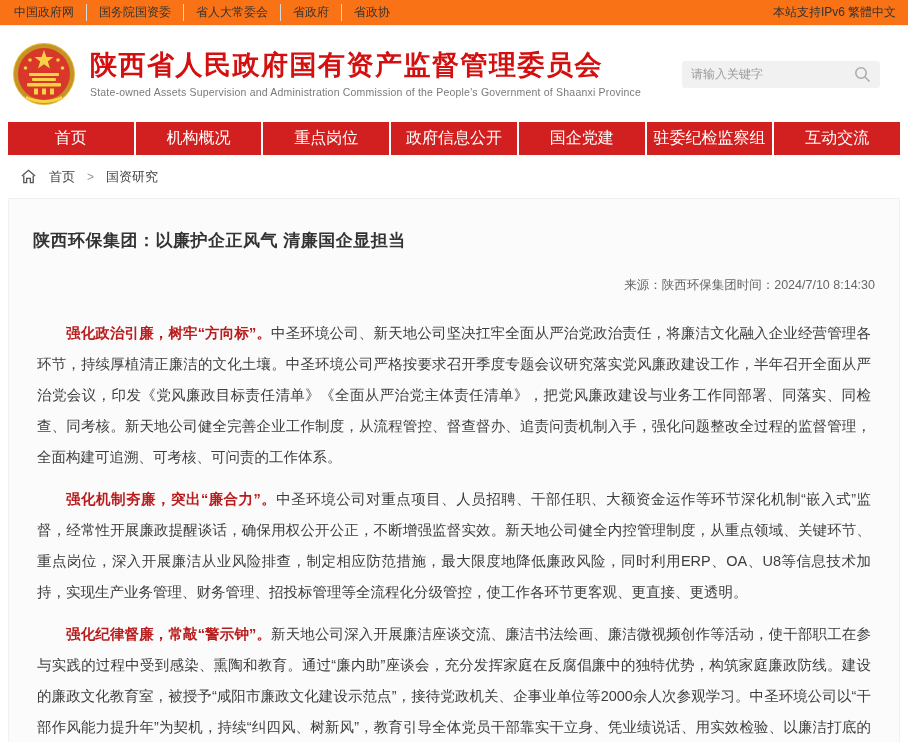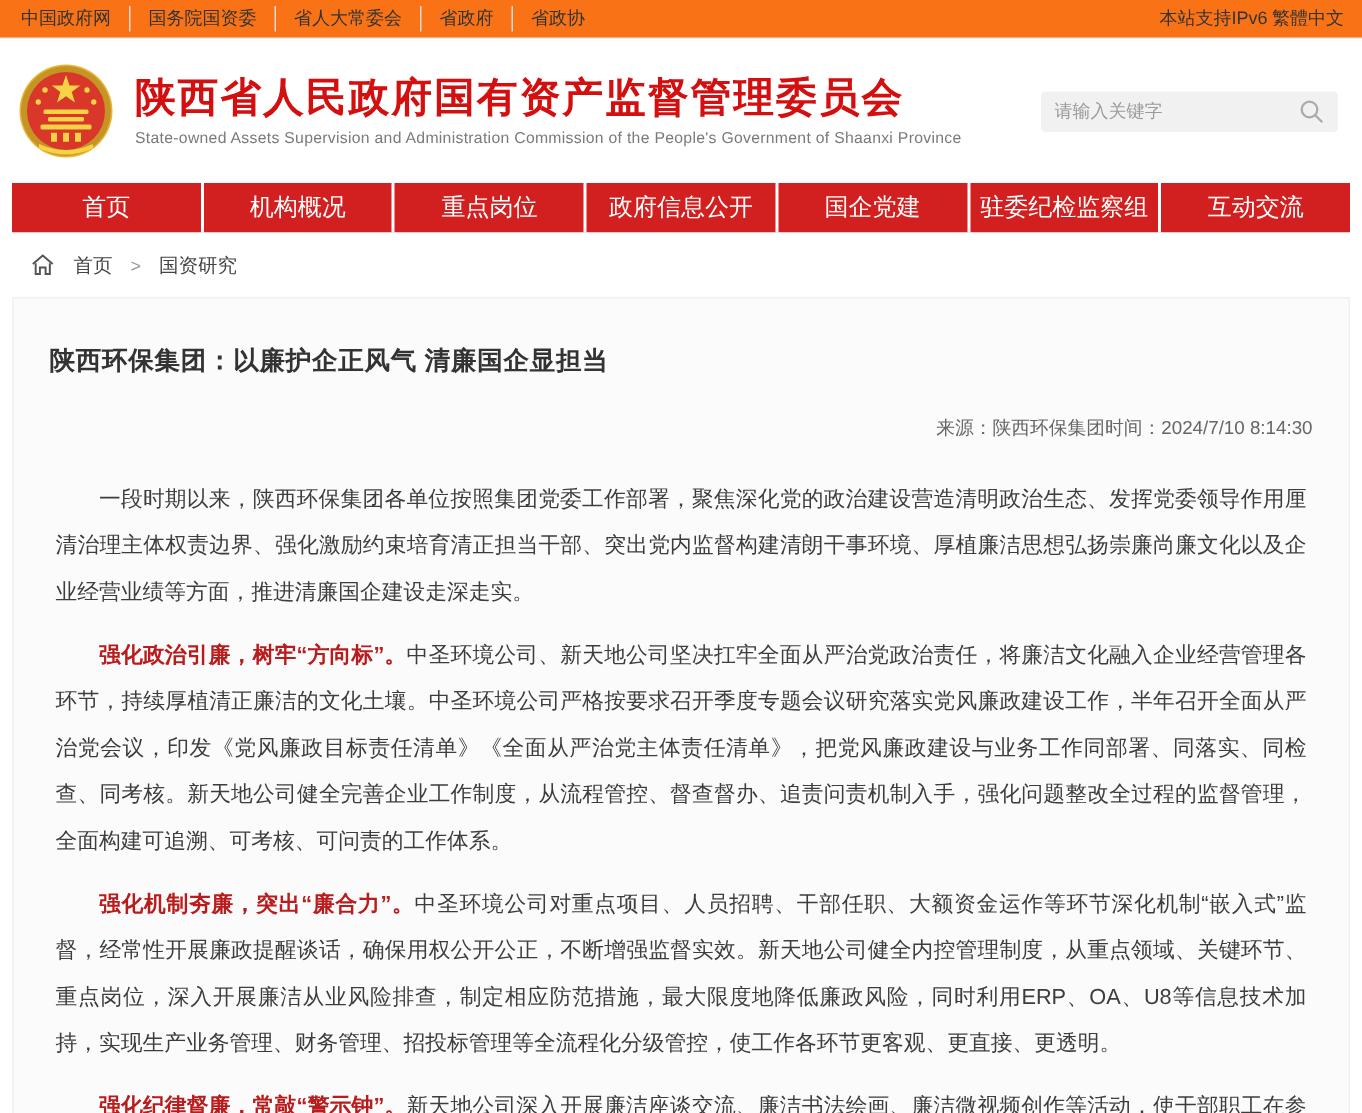--- a/index.html
+++ b/index.html
@@ -17,21 +17,21 @@
   .topbar-right { display:flex; align-items:center; gap:3px; }
   .topbar-right a { color:#333; text-decoration:none; cursor:pointer; }
 
   
   .header { height:96px; background:#fff; display:flex; align-items:center; padding:0 12px;gap:32px; }
   .logo-link { display:flex; align-items:center; text-decoration:none; cursor:pointer; }
   .emblem { width:64px; height:64px; }
   .title-block { margin-left:14px; }
   .site-title { color:#d30f0f; font-size:27px; font-weight:bold; letter-spacing:1.5px; line-height:1.15; }
   .site-sub { color:#7a7a7a; font-size:10.5px; margin-top:5px; letter-spacing:0.2px; }
-  .search { margin-left:auto; margin-right:4px; width:198px; height:27px; background:#f1f1f1;
+  .search { margin-left:auto; margin-right:16px; width:198px; height:27px; background:#f1f1f1;
     border-radius:3px; display:flex; align-items:center; padding:0 9px; }
   .search input { flex:1; border:none; outline:none; background:transparent;
     font-size:12px; color:#333; font-family:inherit; }
   .search input::placeholder { color:#9b9b9b; }
   .search-btn { border:none; background:transparent; cursor:pointer; display:flex; align-items:center; }
 
   
   .nav { height:33px; margin:0 8px; display:flex; background:#d1201f; }
   .nav-item { flex:1; display:flex; align-items:center; justify-content:center;
     color:#fff; font-size:16px; text-decoration:none; cursor:pointer;
@@ -127,19 +127,18 @@
   <span class="crumb-link">国资研究</span>
 </div>
 
 <div class="article-box">
   <div class="article-title">陕西环保集团：以廉护企正风气 清廉国企显担当</div>
   <div class="article-meta">
     <span>来源：陕西环保集团</span>
     <span>时间：2024/7/10 8:14:30</span>
   </div>
   <div class="article-body">
-    <p><span class="lead"></span><span>一段时期以来，陕西环保集团各单位按照集团党委工作部署，聚焦深化党的政治建设营造清明政治生态、发挥党委领导作用厘清治理主体权责边界、强化激励约束培育清正担当干部、突出党内监督构建清朗干事环境、厚植廉洁思想弘扬崇廉尚廉文化以及企业经营业绩等方面，推进清廉国企建设走深走实。</span></p>
     <p><span class="lead">强化政治引廉，树牢“方向标”。</span><span>中圣环境公司、新天地公司坚决扛牢全面从严治党政治责任，将廉洁文化融入企业经营管理各环节，持续厚植清正廉洁的文化土壤。中圣环境公司严格按要求召开季度专题会议研究落实党风廉政建设工作，半年召开全面从严治党会议，印发《党风廉政目标责任清单》《全面从严治党主体责任清单》，把党风廉政建设与业务工作同部署、同落实、同检查、同考核。新天地公司健全完善企业工作制度，从流程管控、督查督办、追责问责机制入手，强化问题整改全过程的监督管理，全面构建可追溯、可考核、可问责的工作体系。</span></p>
     <p><span class="lead">强化机制夯廉，突出“廉合力”。</span><span>中圣环境公司对重点项目、人员招聘、干部任职、大额资金运作等环节深化机制“嵌入式”监督，经常性开展廉政提醒谈话，确保用权公开公正，不断增强监督实效。新天地公司健全内控管理制度，从重点领域、关键环节、重点岗位，深入开展廉洁从业风险排查，制定相应防范措施，最大限度地降低廉政风险，同时利用ERP、OA、U8等信息技术加持，实现生产业务管理、财务管理、招投标管理等全流程化分级管控，使工作各环节更客观、更直接、更透明。</span></p>
     <p><span class="lead">强化纪律督廉，常敲“警示钟”。</span><span>新天地公司深入开展廉洁座谈交流、廉洁书法绘画、廉洁微视频创作等活动，使干部职工在参与实践的过程中受到感染、熏陶和教育。通过“廉内助”座谈会，充分发挥家庭在反腐倡廉中的独特优势，构筑家庭廉政防线。建设的廉政文化教育室，被授予“咸阳市廉政文化建设示范点”，接待党政机关、企事业单位等2000余人次参观学习。中圣环境公司以“干部作风能力提升年”为契机，持续“纠四风、树新风”，教育引导全体党员干部靠实干立身、凭业绩说话、用实效检验、以廉洁打底的鲜明导向，努力营造崇廉尚洁良好氛围。</span></p>
 
   </div>
 </div>
 
 </body></html>

